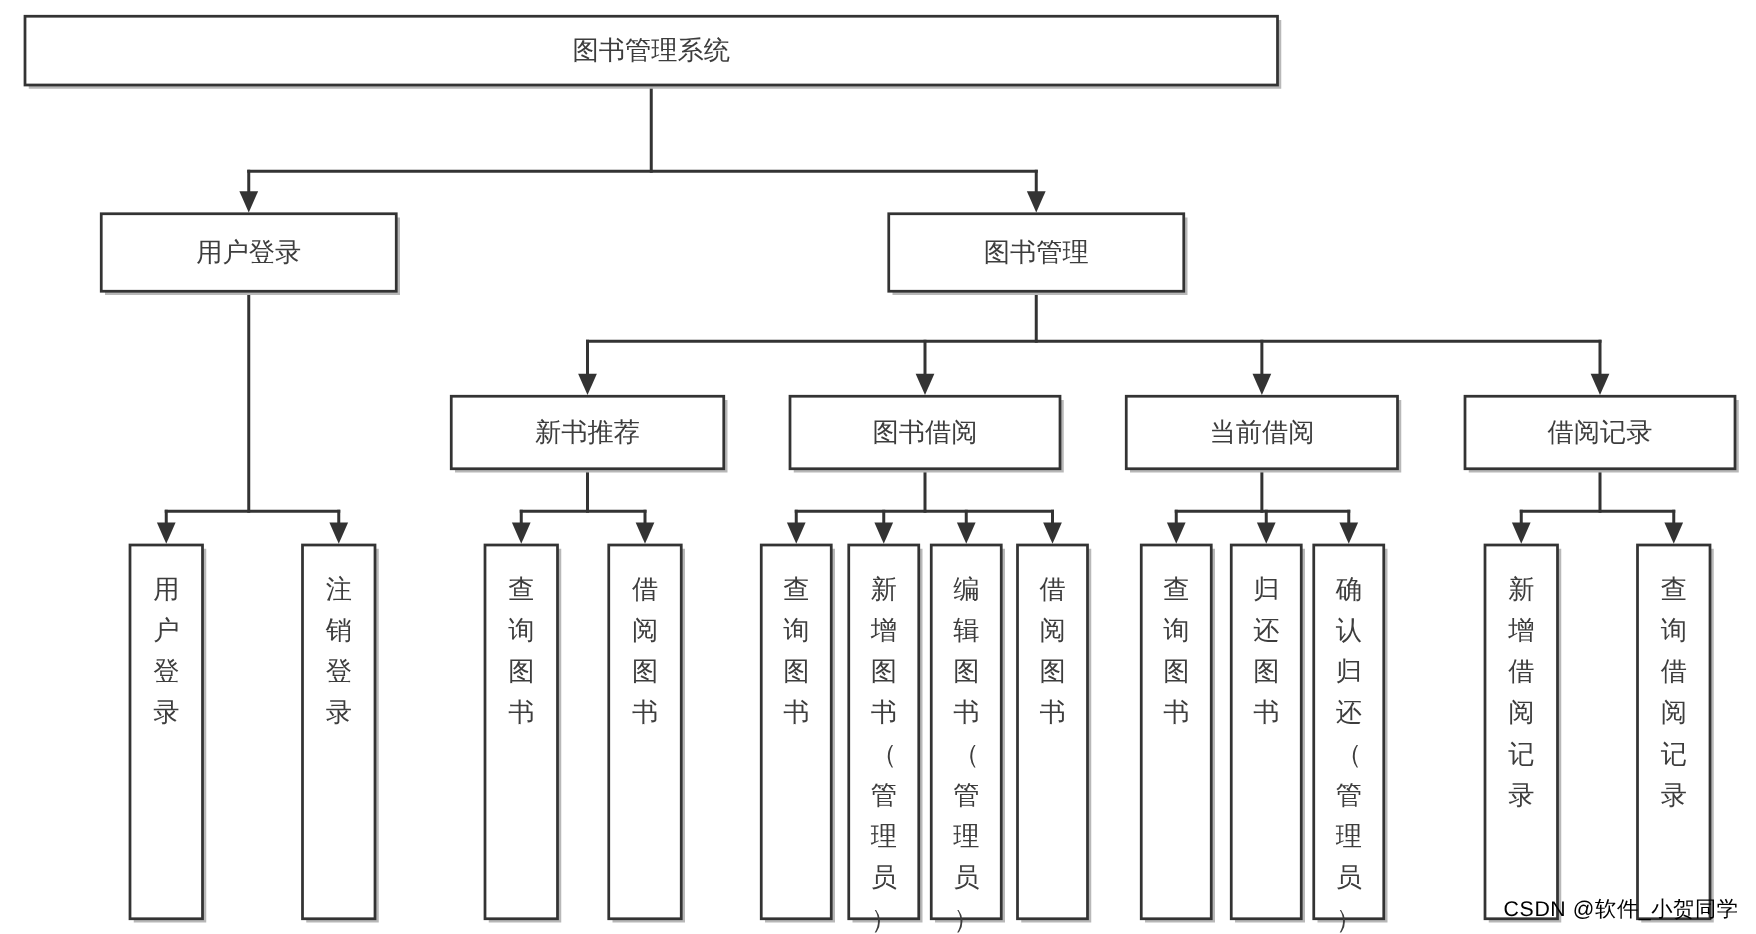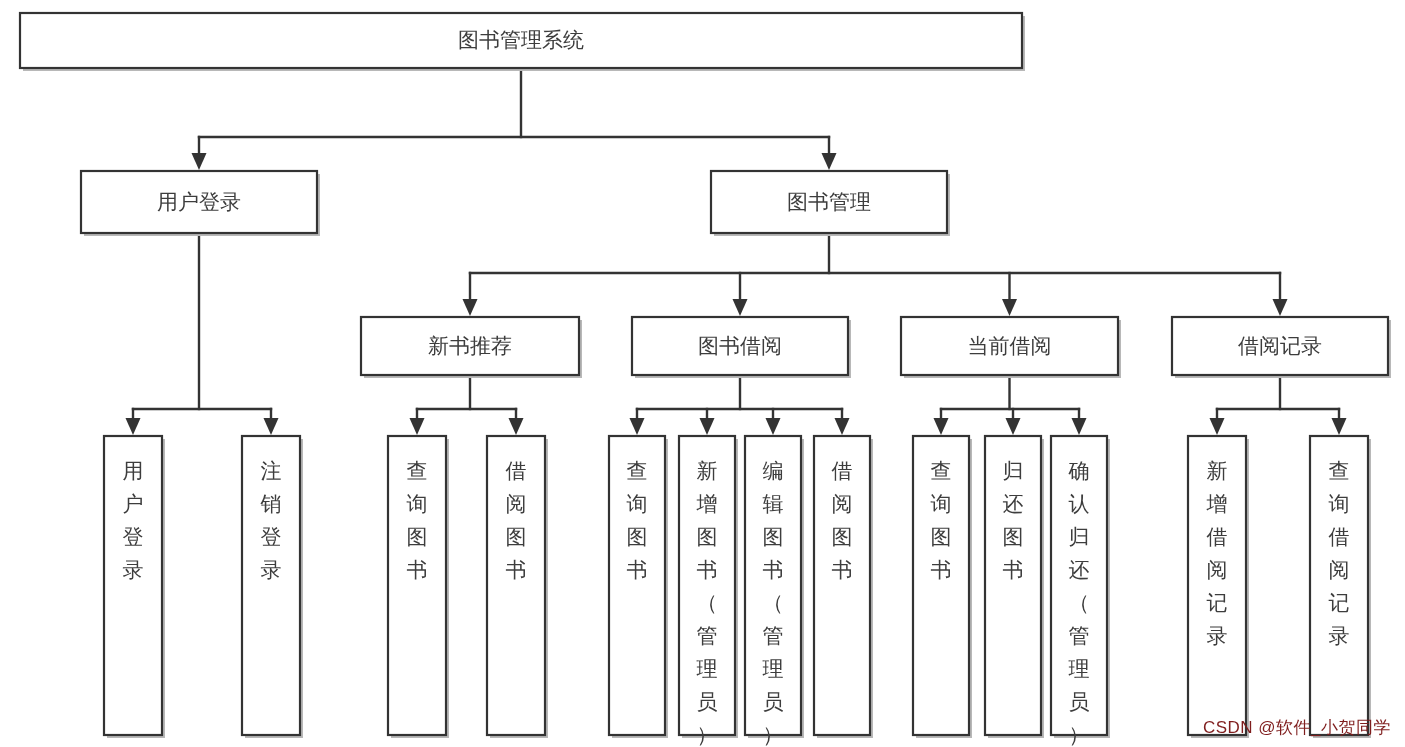--- a/index.html
+++ b/index.html
@@ -58,21 +58,21 @@
     font-size: 21px;
     fill: #3d3d3d;
     text-anchor: middle;
   }
   .watermark-text {
     position: absolute;
     right: 14px;
     bottom: 8px;
     font-family: "Liberation Sans", "DejaVu Sans", sans-serif;
     font-size: 17px;
-    color: #7f1d1d;
+    color: #000000;
     letter-spacing: 0.5px;
     white-space: nowrap;
     pointer-events: none;
   }
 </style>
 </head>
 <body>
 
 <div id="diagram-root">
 

